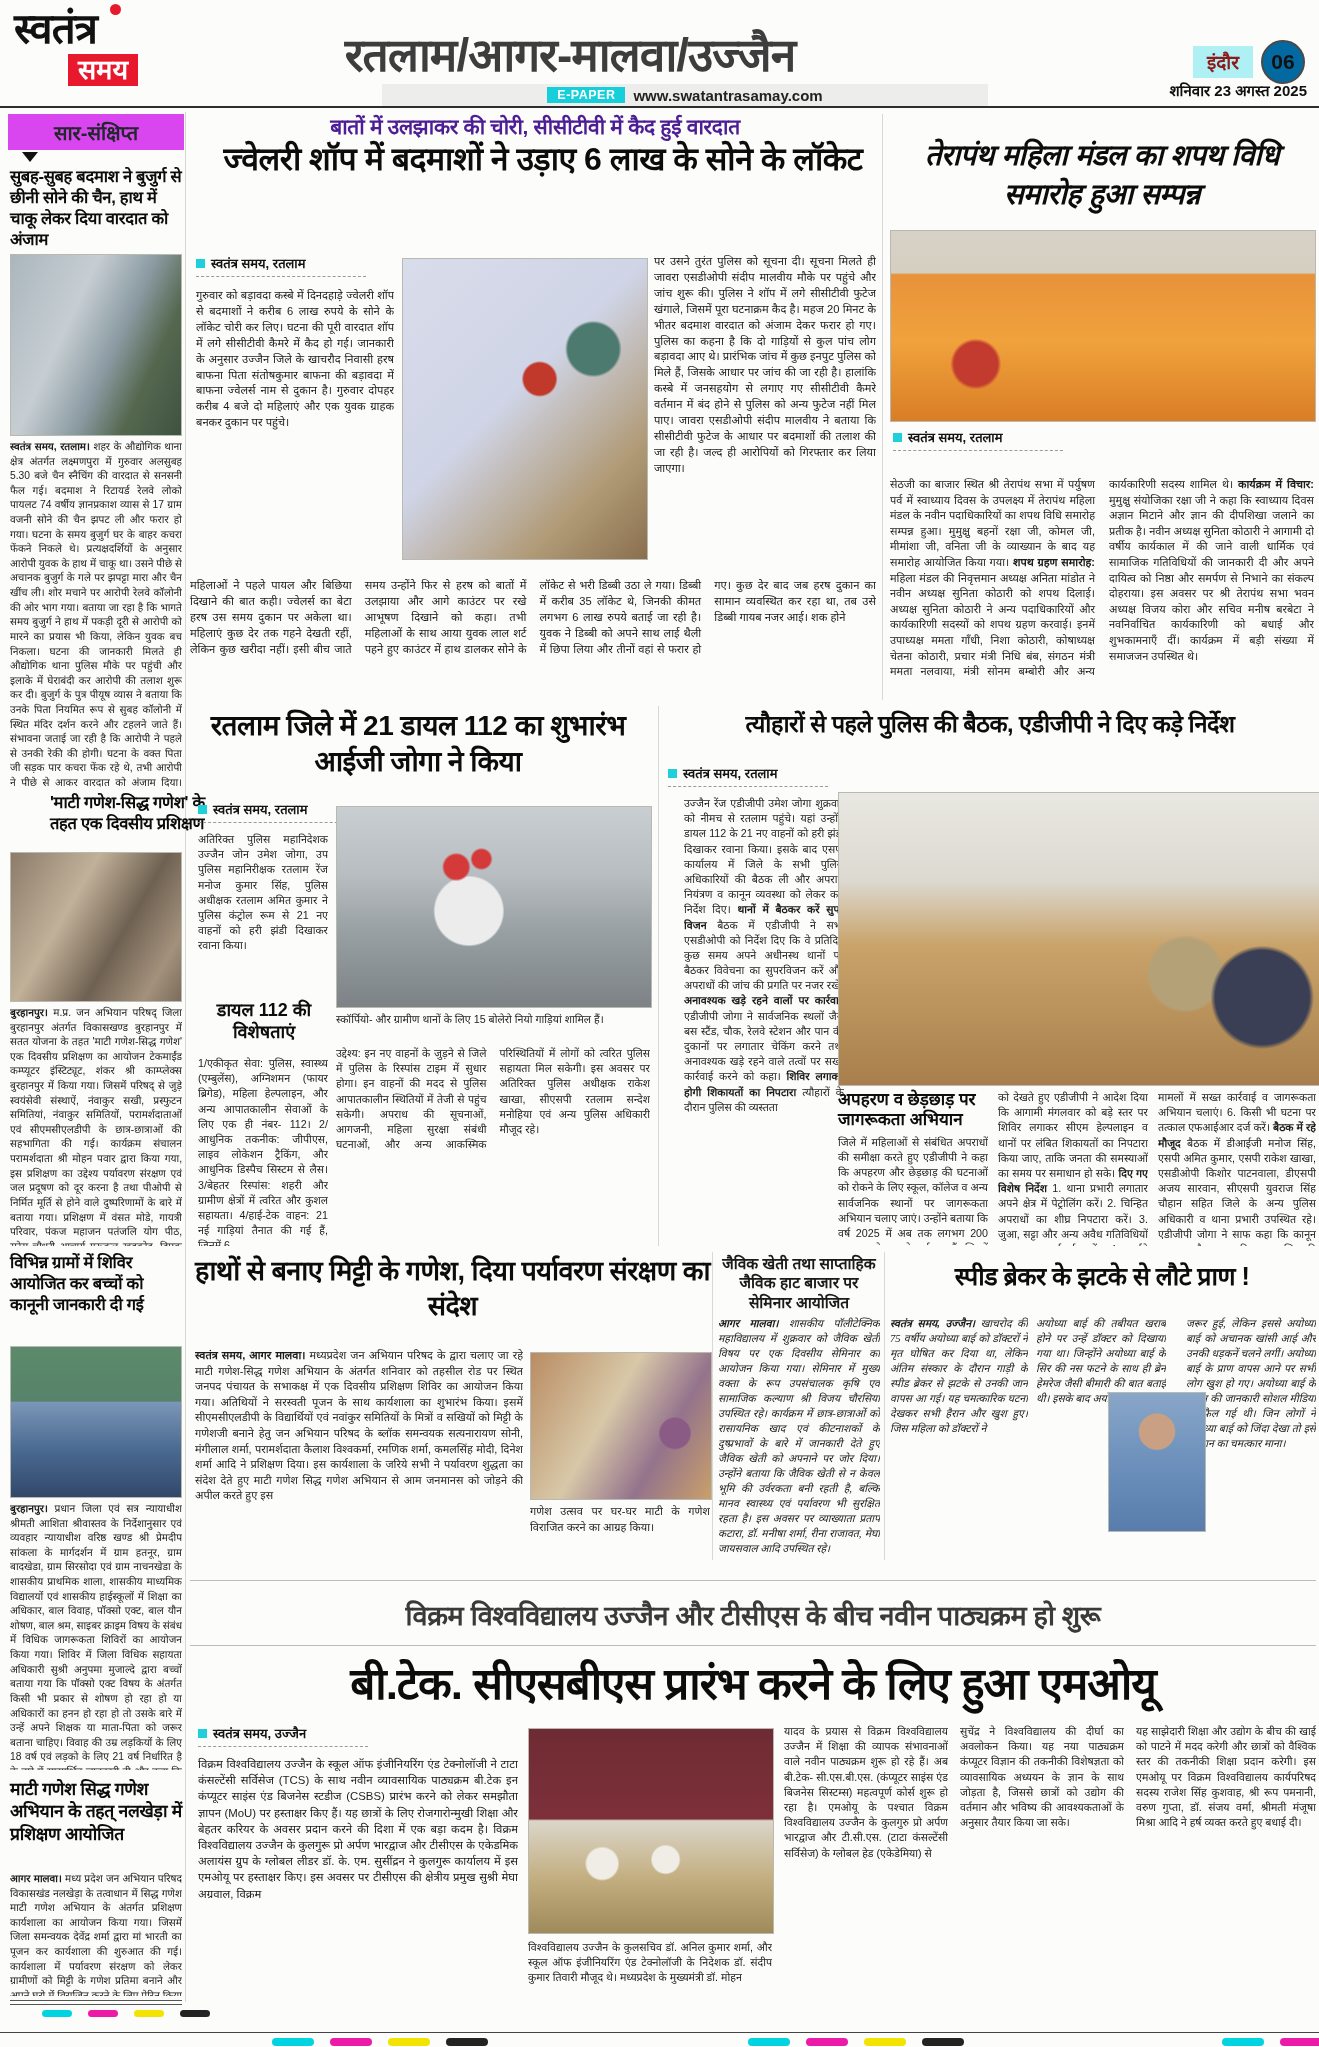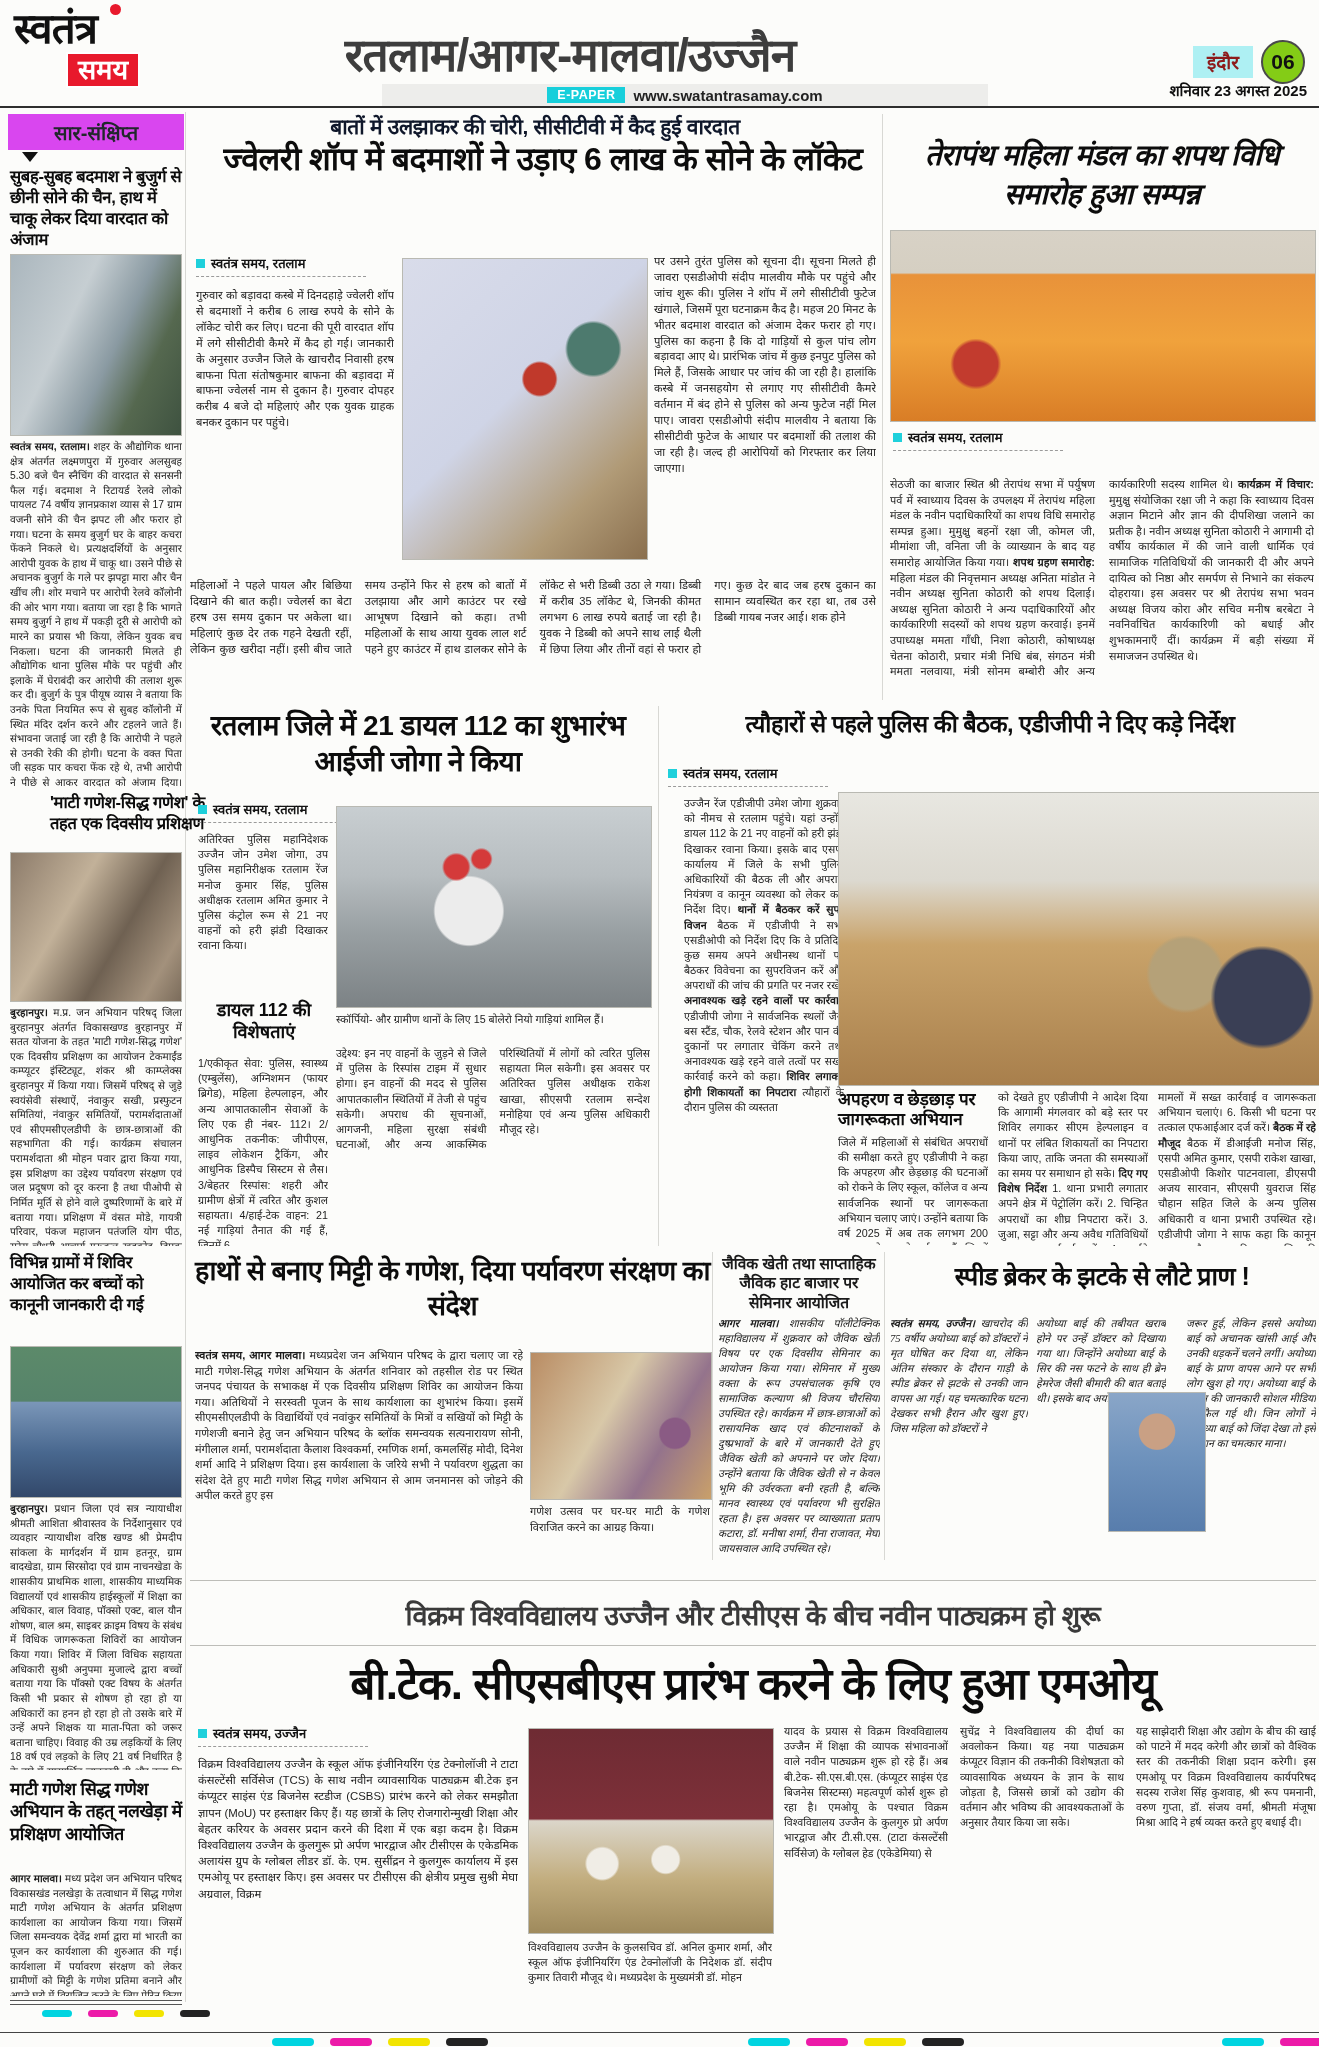--- a/index.html
+++ b/index.html
@@ -8,27 +8,27 @@
   .abs{position:absolute;}
   
   .logo-top{font-size:42px;font-weight:900;letter-spacing:-1px;color:#111;line-height:1;}
   .logo-dot{width:11px;height:11px;border-radius:50%;background:#e8192c;}
   .logo-bottom{background:#e8192c;color:#fff;font-size:27px;font-weight:900;padding:2px 12px;line-height:1.2;box-shadow:inset 0 0 0 2px #fff;}
   .edition-title{font-size:46px;font-weight:900;color:#3d3d3d;letter-spacing:-1px;text-align:center;white-space:nowrap;}
   .epaper-strip{background:#ededeb;display:flex;align-items:center;justify-content:center;gap:8px;height:22px;}
   .epaper-chip{background:#17cfdb;color:#fff;font-weight:800;font-size:12.5px;padding:1px 10px;letter-spacing:.5px;}
   .site-url{font-weight:800;font-size:15px;color:#222;}
   .city-pill{background:#aef0f3;color:#8d1b1b;font-size:19px;font-weight:900;padding:3px 14px;display:inline-block;}
-  .page-circle{width:40px;height:40px;border-radius:50%;background:#84cc16;border:2px solid #4a4a4a;display:inline-flex;align-items:center;justify-content:center;font-size:21px;font-weight:900;color:#111;}
+  .page-circle{width:40px;height:40px;border-radius:50%;background:#0369a1;border:2px solid #4a4a4a;display:inline-flex;align-items:center;justify-content:center;font-size:21px;font-weight:900;color:#111;}
   .date-line{font-size:15px;font-weight:800;color:#101010;text-align:right;}
   .head-rule{border-top:2px solid #2e2e2e;}
   
   .rule-v{background:#d8d8d4;width:1px;}
   .rule-h{background:#bdbdb8;height:1px;}
-  .kicker{font-weight:800;color:#0f172a;text-align:center;letter-spacing:-.3px;}
+  .kicker{font-weight:800;color:#4c1d95;text-align:center;letter-spacing:-.3px;}
   .headline{font-weight:900;color:#0c0c0c;text-align:center;letter-spacing:-.5px;}
   .byline{display:flex;align-items:center;gap:6px;font-weight:800;font-size:13px;color:#131313;
           border-bottom:1px dashed #9a9a9a;padding-bottom:4px;}
   .sq{width:9px;height:9px;background:#1fd0db;flex:0 0 auto;}
   .bt{font-size:10.7px;line-height:1.42;text-align:justify;color:#1c1c1c;overflow:hidden;}
   .bt b{font-weight:800;}
   .serif-i{font-family:"Liberation Serif","DejaVu Serif",serif;font-style:italic;font-size:10.6px;}
   .subh{font-weight:900;color:#0d0d0d;text-align:center;line-height:1.2;}
   .photo{border:1px solid #b9b9b2;}
   

